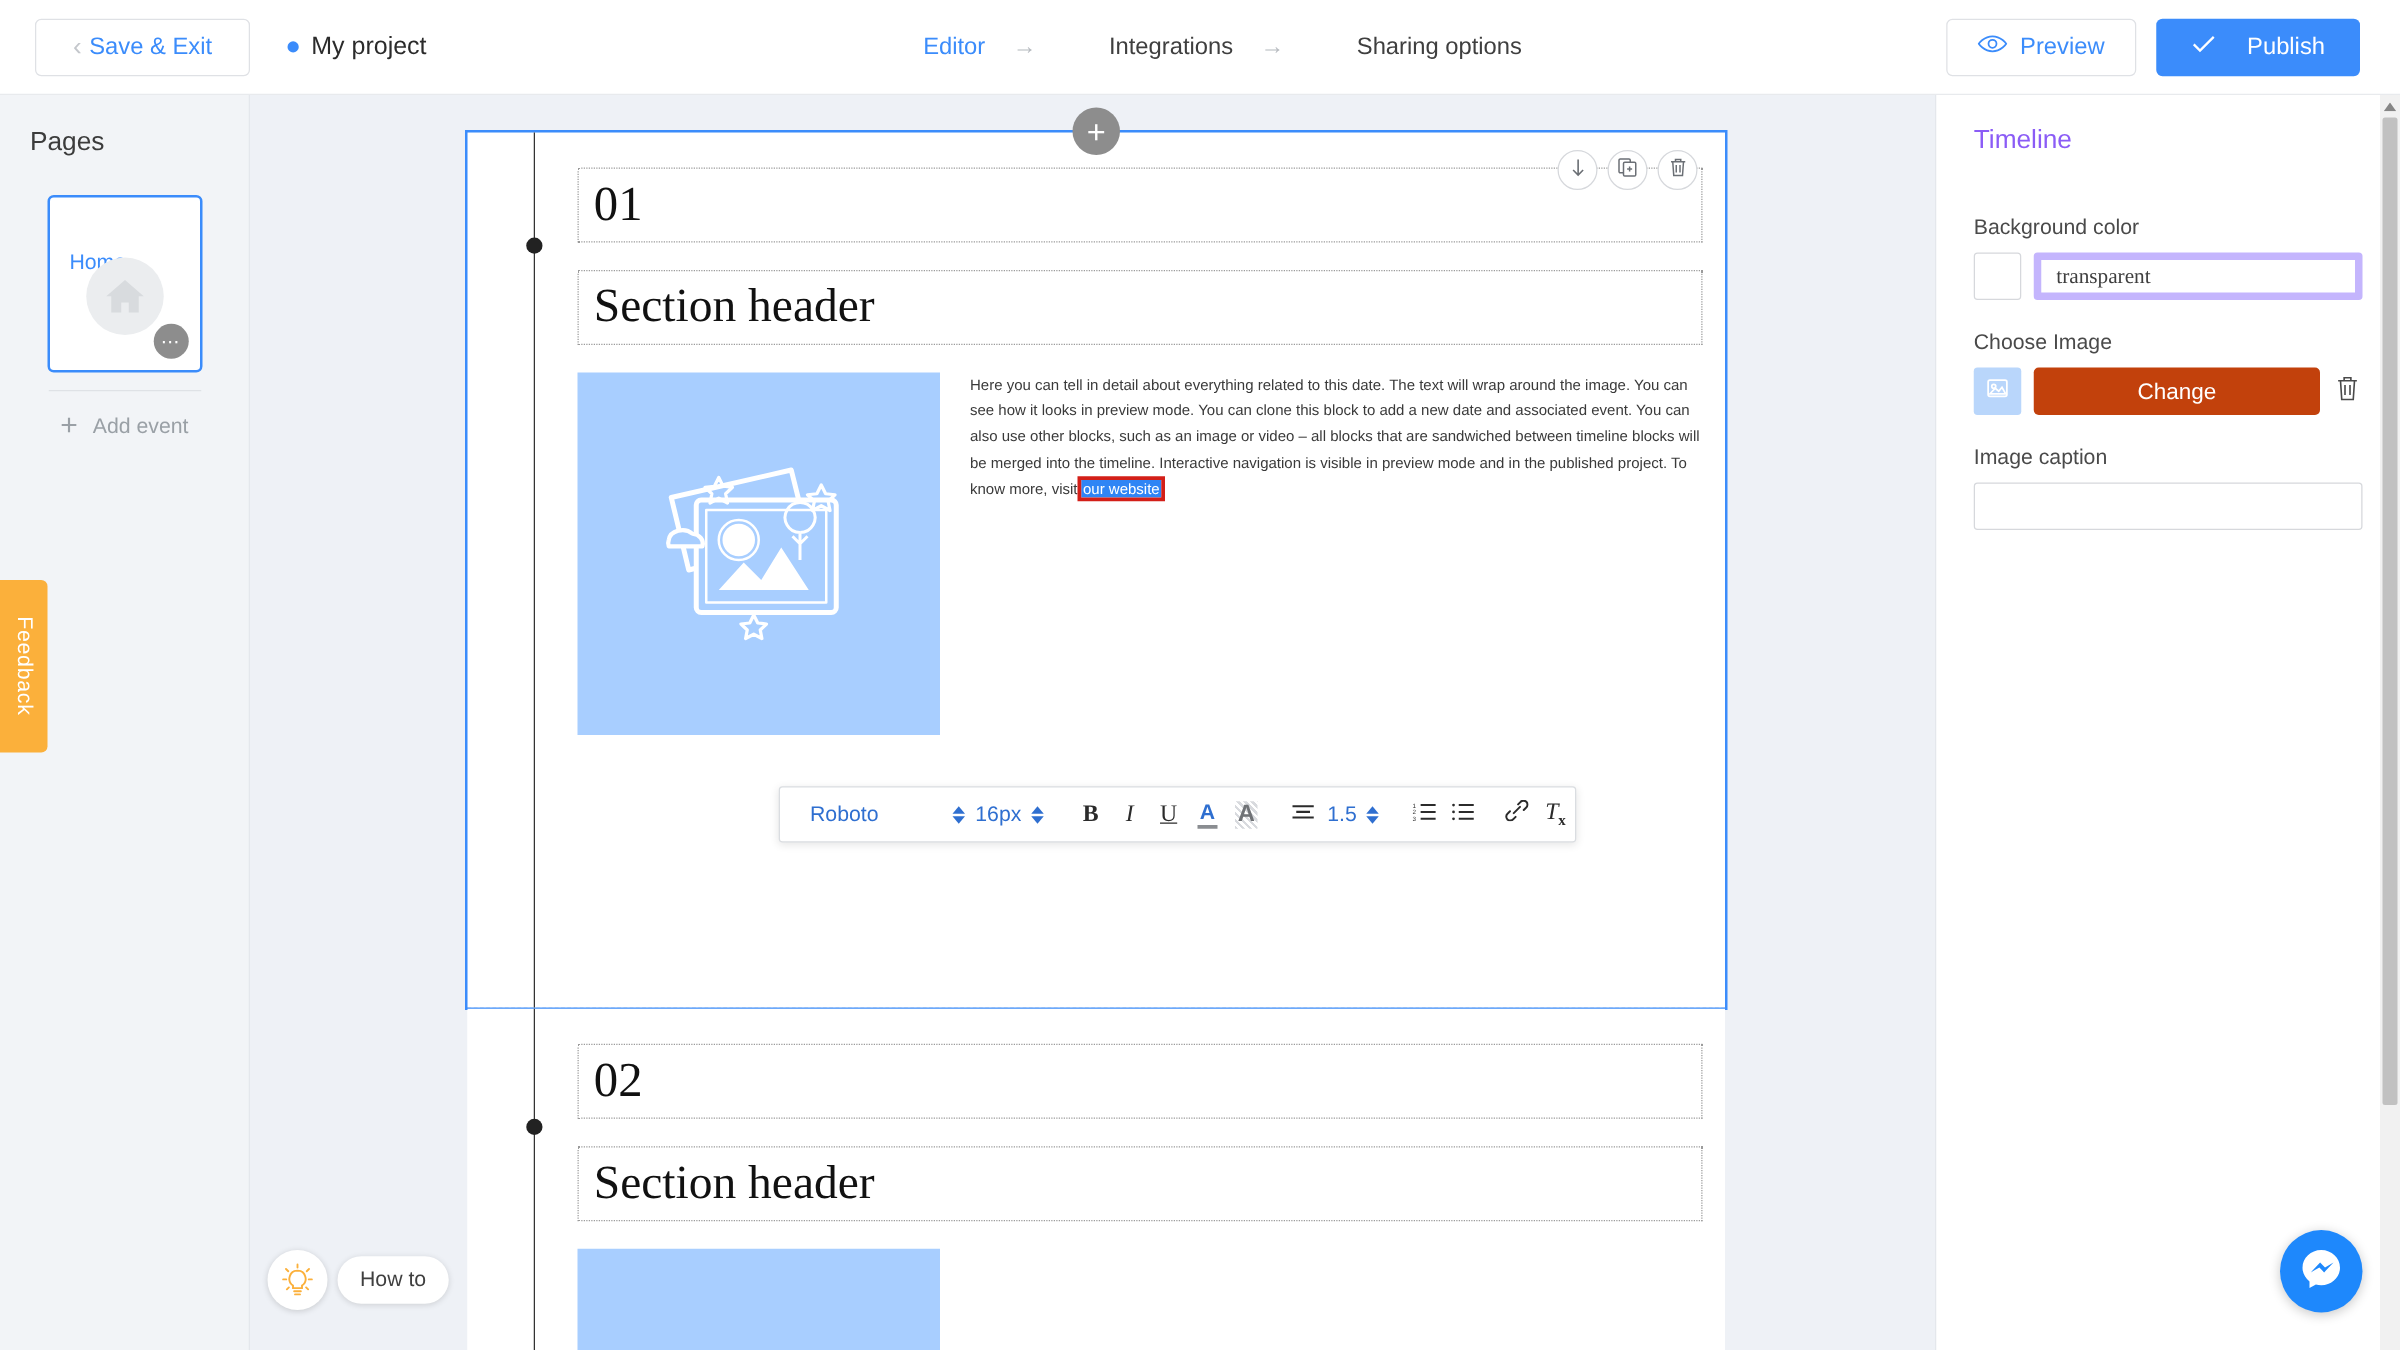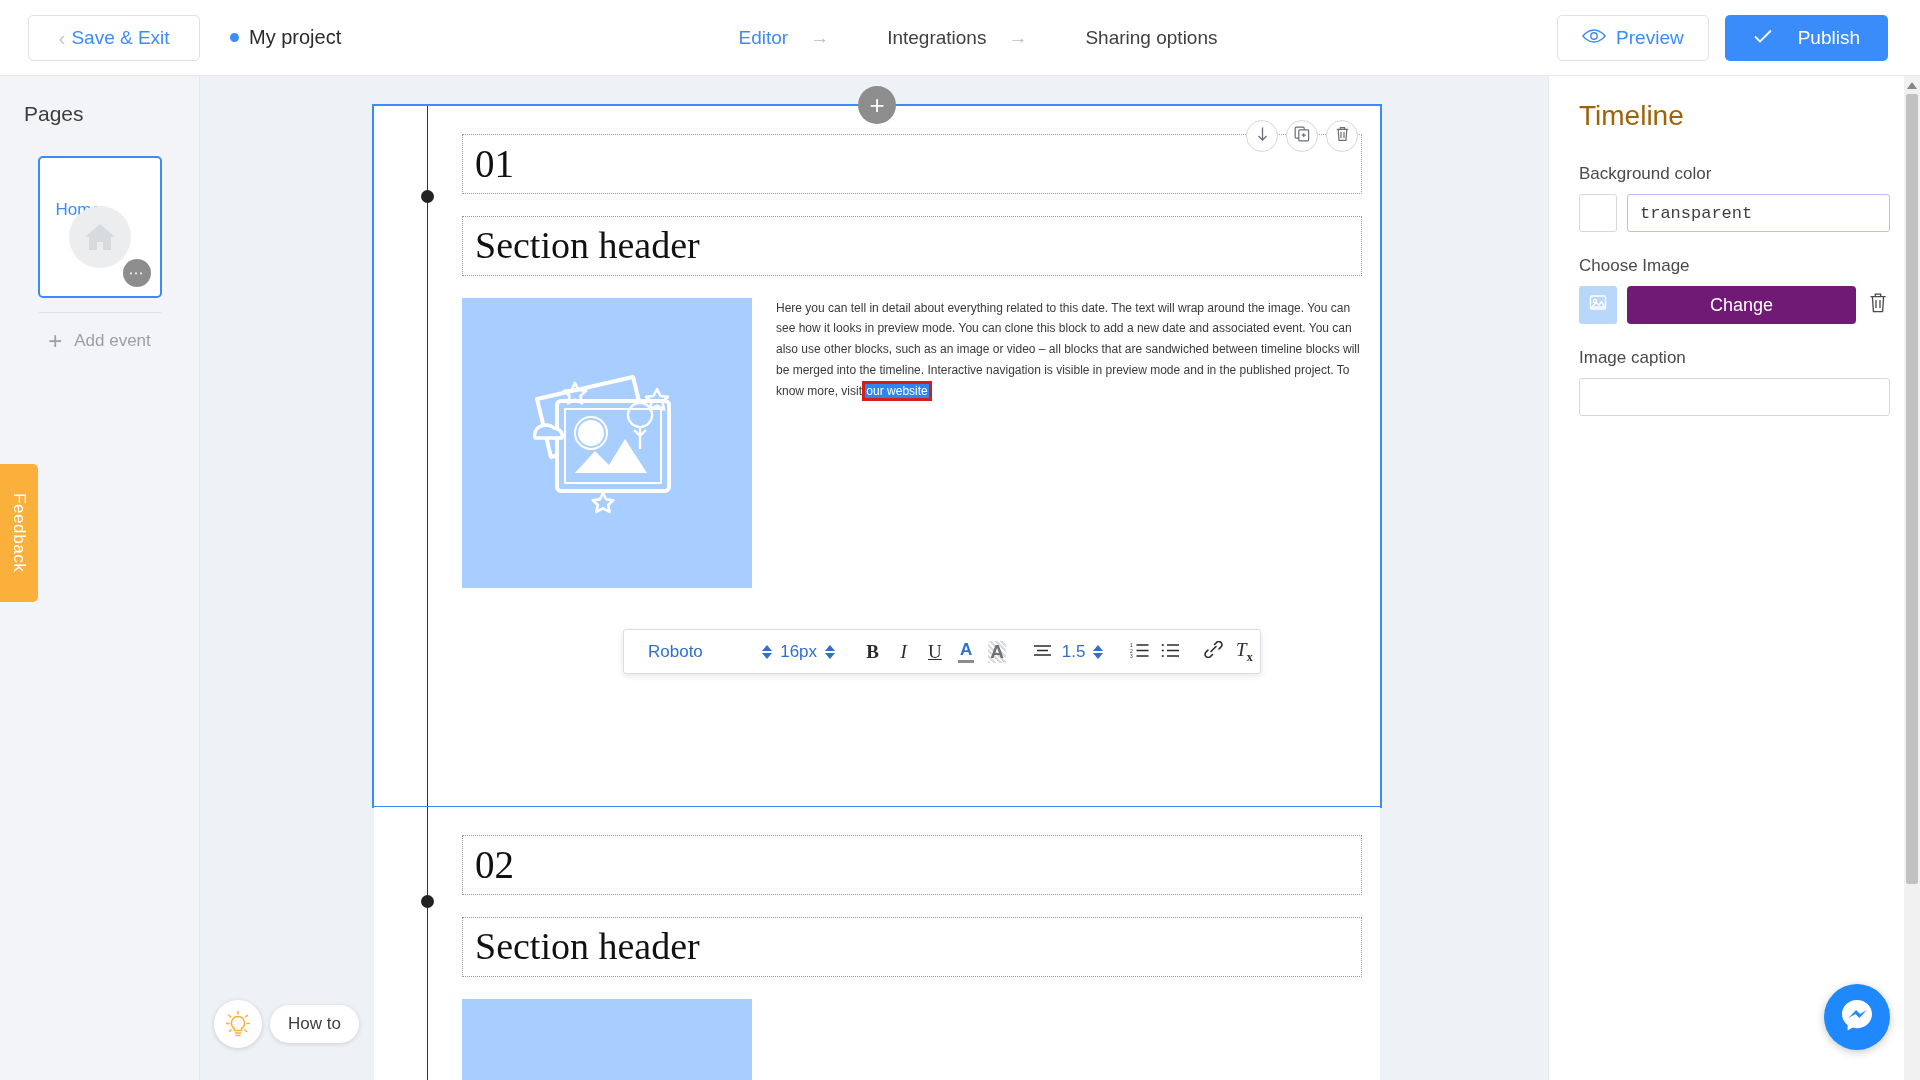--- a/index.html
+++ b/index.html
@@ -200,38 +200,38 @@
     width: 34px; height: 34px; display: flex; align-items: center; justify-content: center;
     cursor: pointer; font-size: 19px; color: #2b2b2b;
   }
   .fmt-lh { color: #2f6fd0; font-size: 17px; cursor: pointer; margin-left: 4px; }
 
   
   .rightpanel {
     position: absolute; top: 76px; right: 0; width: 372px; height: 1004px;
     background: #fff; border-left: 1px solid #e4e7ec; padding: 24px 30px 0 30px;
   }
-  .rp-title { font-size: 28px; color: #a16207; margin-bottom: 32px; }
+  .rp-title { font-size: 21px; color: #8b5cf6; margin-bottom: 48px; }
   .rp-label { font-size: 17px; color: #4a4a4a; margin-bottom: 10px; }
   .rp-row { display: flex; align-items: center; gap: 10px; margin-bottom: 24px; }
   .color-swatch {
     width: 38px; height: 38px; border: 1px solid #d6d8dc; border-radius: 3px;
     background: #fff; cursor: pointer; flex: none;
   }
   .rp-input {
-    flex: 1; height: 38px; border: 1px solid #c4b5fd; border-radius: 3px;
+    flex: 1; height: 38px; border: 6px solid #c4b5fd; border-radius: 3px;
     padding: 0 12px; font-size: 17px; color: #3f3f3f;
-    font-family: Liberation Mono, monospace; background: #fff;
+    font-family: Liberation Serif, serif; background: #fff;
   }
   .img-thumb {
     width: 38px; height: 38px; border-radius: 3px; background: #b9d6fb;
     display: flex; align-items: center; justify-content: center; cursor: pointer; flex: none;
   }
   .change-btn {
-    flex: 1; height: 38px; border: none; border-radius: 4px; background: #701a75;
+    flex: 1; height: 38px; border: none; border-radius: 4px; background: #c2410c;
     color: #fff; font-size: 18px; cursor: pointer;
     font-family: "Liberation Sans", sans-serif;
   }
   .trash-btn { cursor: pointer; padding: 0 2px; flex: none; }
   .caption-input {
     width: 100%; height: 38px; border: 1px solid #d6d8dc; border-radius: 3px;
     padding: 0 12px; font-size: 17px; background: #fff;
     font-family: "Liberation Sans", sans-serif;
   }
 

